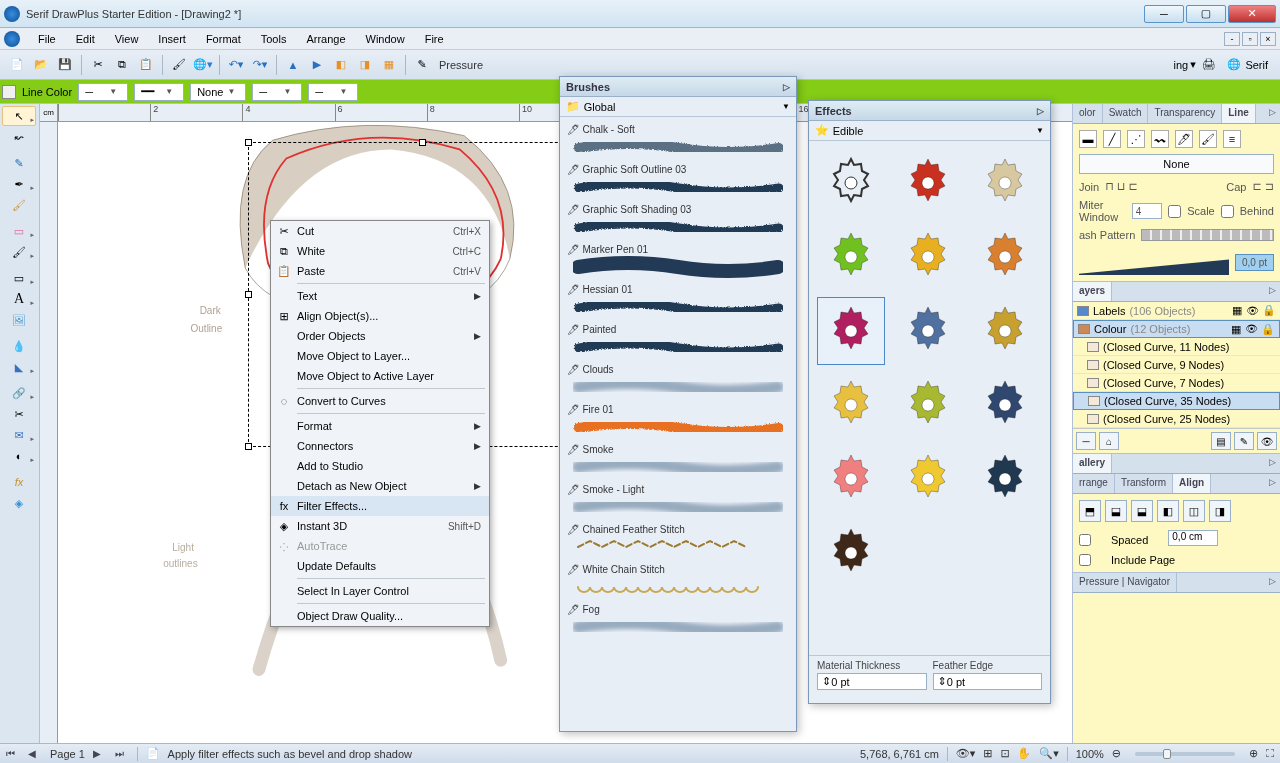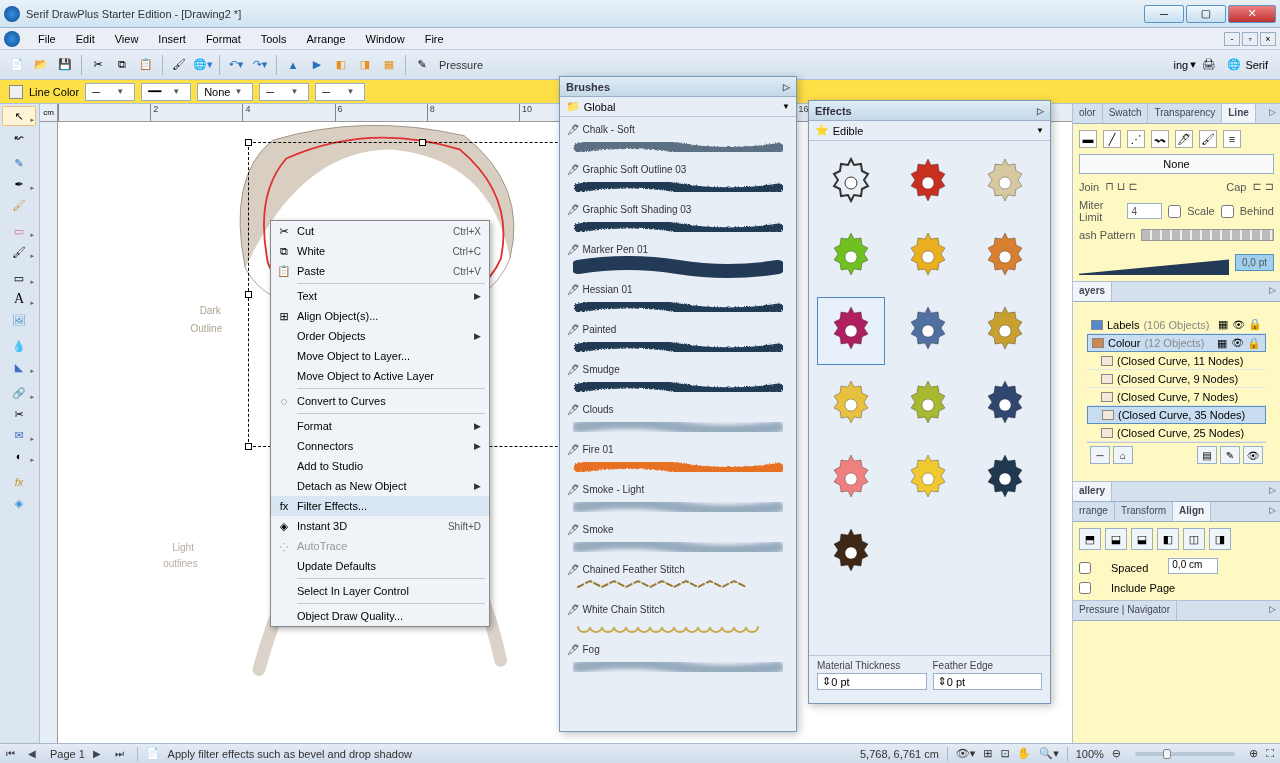--- a/index.html
+++ b/index.html
@@ -13,21 +13,21 @@
 .menubar{height:22px;background:#eaeff5;display:flex;align-items:center;padding:0 4px;border-bottom:1px solid #c0d0e0}
 .menubar .app-icon-small{width:16px;height:16px;background:radial-gradient(#3a8de0,#0a4d90);border-radius:50%;margin-right:8px}
 .menubar .menu-item{padding:3px 10px;cursor:default}
 .menubar .mdictr{margin-left:auto;display:flex;gap:2px}
 .menubar .mdictr div{width:16px;height:14px;border:1px solid #9ab0c8;font-size:9px;display:flex;align-items:center;justify-content:center}
 .toolbar{height:30px;background:linear-gradient(#e8eef6,#d6e2ee);display:flex;align-items:center;padding:0 6px;gap:2px;border-bottom:1px solid #b0c0d8}
 .tbtn{width:22px;height:22px;display:flex;align-items:center;justify-content:center;border-radius:2px}
 .tsep{width:1px;height:20px;background:#a8b8c8;margin:0 3px}
 .pressure-lbl{padding:0 4px;color:#333}
 .share-btn{display:flex;align-items:center;gap:4px;padding:0 6px}
-.linebar{height:24px;background:#fde047;display:flex;align-items:center;padding:0 9px;gap:6px;border-bottom:1px solid #b0c0d8}
+.linebar{height:24px;background:#84cc16;display:flex;align-items:center;padding:0 2px;gap:6px;border-bottom:1px solid #b0c0d8}
 .linebar .swatch{width:14px;height:14px;border:1px solid #888;background:#f0f0f0}
 .linebar .combo{height:18px;border:1px solid #9ab0c8;background:#fff;display:flex;align-items:center;padding:0 10px 0 6px;gap:4px;min-width:50px}
 .linebar .combo .dd{font-size:8px;color:#555;margin-left:auto}
 .workspace{position:absolute;top:104px;left:0;right:0;bottom:20px;display:flex;background:#a8c0d8}
 .left-tools{width:40px;background:#dce6f0;display:flex;flex-direction:column;padding:2px;gap:1px;border-right:1px solid #b0c0d8}
 .left-tools .tool{width:34px;height:20px;display:flex;align-items:center;justify-content:center;border:1px solid transparent;border-radius:2px;position:relative}
 .left-tools .tool.sel{background:#fff4d6;border-color:#e8c078}
 .left-tools .tool .exp{position:absolute;right:1px;bottom:1px;font-size:7px;color:#666}
 .canvas-area{flex:1;position:relative;background:#a8c0d8;overflow:hidden}
 .ruler-h{position:absolute;top:0;left:18px;right:0;height:18px;background:#e8eef6;border-bottom:1px solid #999;display:flex}
@@ -295,42 +295,42 @@
         <span>≡</span>
       </div>
       <div class="none-btn">None</div>
       <div class="optrow">
           <span>Join</span>
           <span>⊓ ⊔ ⊏</span>
           <span style="margin-left:auto">Cap</span>
           <span>⊏ ⊐</span>
         </div>
       <div class="optrow">
-        <span>Miter Limit</span>
+        <span>Miter Window</span>
         <div class="spin-s">4</div>
         <input type="checkbox" style="">
           <span>Scale</span>
         <input type="checkbox" style="">
           <span>Behind</span>
       </div>
       <div class="optrow">
           <span>ash Pattern</span>
           <div style="flex:1;height:12px;background:repeating-linear-gradient(90deg,#bbb 0 8px,#eee 8px 10px);border:1px solid #999"></div>
         </div>
       <div class="optrow" style="margin-top:8px">
         <div style="flex:1;height:26px;background:linear-gradient(to right,#223a55 0%,#223a55 100%);clip-path:polygon(0 95%,100% 40%,100% 100%,0 100%)"></div>
         <span class="pt-val">0,0 pt</span>
       </div>
     </div>
 
     <div class="rp-tabs">
         <div class="tab act">ayers</div>
         <div class="expand">▷</div>
       </div>
-    <div class="rp-body layers-body" style="padding:14px">
+    <div class="rp-body layers-body" style="padding:0">
       <div id="layers-list">
           <div class="layer-row">
             <div class="swatch" style="background:#58c"></div>
             <span>Labels</span> 
             <span class="count">(106 Objects)</span>
             <span style="margin-left:auto">▦</span>
             <span class="eye">👁</span>
             <span>🔒</span>
           </div>
           <div class="layer-row sel">
@@ -608,37 +608,20 @@
               </filter>
               <filter id="b">
                 <feGaussianBlur stdDeviation="2"></feGaussianBlur>
               </filter>
             </defs>
             <path d="M5 11 Q55 3 105 11 T205 11" fill="none" stroke="#223a55" stroke-width="9" filter="url(#r)" stroke-linecap="round"></path>
           </svg>
         </div>
       </div>
       <div class="br-item">
-        <div class="br-name">🖊 Smudge</div>
-        <div class="br-prev">
-          <svg viewBox="0 0 210 22">
-            <defs>
-              <filter id="r">
-                <feTurbulence baseFrequency=".9" numOctaves="2" result="n"></feTurbulence>
-                <feDisplacementMap in="SourceGraphic" in2="n" scale="3"></feDisplacementMap>
-              </filter>
-              <filter id="b">
-                <feGaussianBlur stdDeviation="2"></feGaussianBlur>
-              </filter>
-            </defs>
-            <path d="M5 11 Q55 3 105 11 T205 11" fill="none" stroke="#223a55" stroke-width="9" filter="url(#r)" stroke-linecap="round"></path>
-          </svg>
-        </div>
-      </div>
-      <div class="br-item">
         <div class="br-name">🖊 Clouds</div>
         <div class="br-prev">
           <svg viewBox="0 0 210 22">
             <defs>
               <filter id="r">
                 <feTurbulence baseFrequency=".9" numOctaves="2" result="n"></feTurbulence>
                 <feDisplacementMap in="SourceGraphic" in2="n" scale="3"></feDisplacementMap>
               </filter>
               <filter id="b">
                 <feGaussianBlur stdDeviation="2"></feGaussianBlur>
@@ -659,38 +642,38 @@
               </filter>
               <filter id="b">
                 <feGaussianBlur stdDeviation="2"></feGaussianBlur>
               </filter>
             </defs>
             <path d="M5 11 Q55 3 105 11 T205 11" fill="none" stroke="#e87020" stroke-width="10" filter="url(#r)" stroke-linecap="round"></path>
           </svg>
         </div>
       </div>
       <div class="br-item">
+        <div class="br-name">🖊 Smoke</div>
+        <div class="br-prev">
+          <svg viewBox="0 0 210 22">
+            <defs>
+              <filter id="r">
+                <feTurbulence baseFrequency=".9" numOctaves="2" result="n"></feTurbulence>
+                <feDisplacementMap in="SourceGraphic" in2="n" scale="3"></feDisplacementMap>
+              </filter>
+              <filter id="b">
+                <feGaussianBlur stdDeviation="2"></feGaussianBlur>
+              </filter>
+            </defs>
+            <path d="M5 11 Q55 3 105 11 T205 11" fill="none" stroke="#4a6a88" stroke-width="12" opacity=".5" filter="url(#b)" stroke-linecap="round"></path>
+          </svg>
+        </div>
+      </div>
+      <div class="br-item">
         <div class="br-name">🖊 Smoke - Light</div>
-        <div class="br-prev">
-          <svg viewBox="0 0 210 22">
-            <defs>
-              <filter id="r">
-                <feTurbulence baseFrequency=".9" numOctaves="2" result="n"></feTurbulence>
-                <feDisplacementMap in="SourceGraphic" in2="n" scale="3"></feDisplacementMap>
-              </filter>
-              <filter id="b">
-                <feGaussianBlur stdDeviation="2"></feGaussianBlur>
-              </filter>
-            </defs>
-            <path d="M5 11 Q55 3 105 11 T205 11" fill="none" stroke="#4a6a88" stroke-width="12" opacity=".5" filter="url(#b)" stroke-linecap="round"></path>
-          </svg>
-        </div>
-      </div>
-      <div class="br-item">
-        <div class="br-name">🖊 Smoke</div>
         <div class="br-prev">
           <svg viewBox="0 0 210 22">
             <defs>
               <filter id="r">
                 <feTurbulence baseFrequency=".9" numOctaves="2" result="n"></feTurbulence>
                 <feDisplacementMap in="SourceGraphic" in2="n" scale="3"></feDisplacementMap>
               </filter>
               <filter id="b">
                 <feGaussianBlur stdDeviation="2"></feGaussianBlur>
               </filter>

